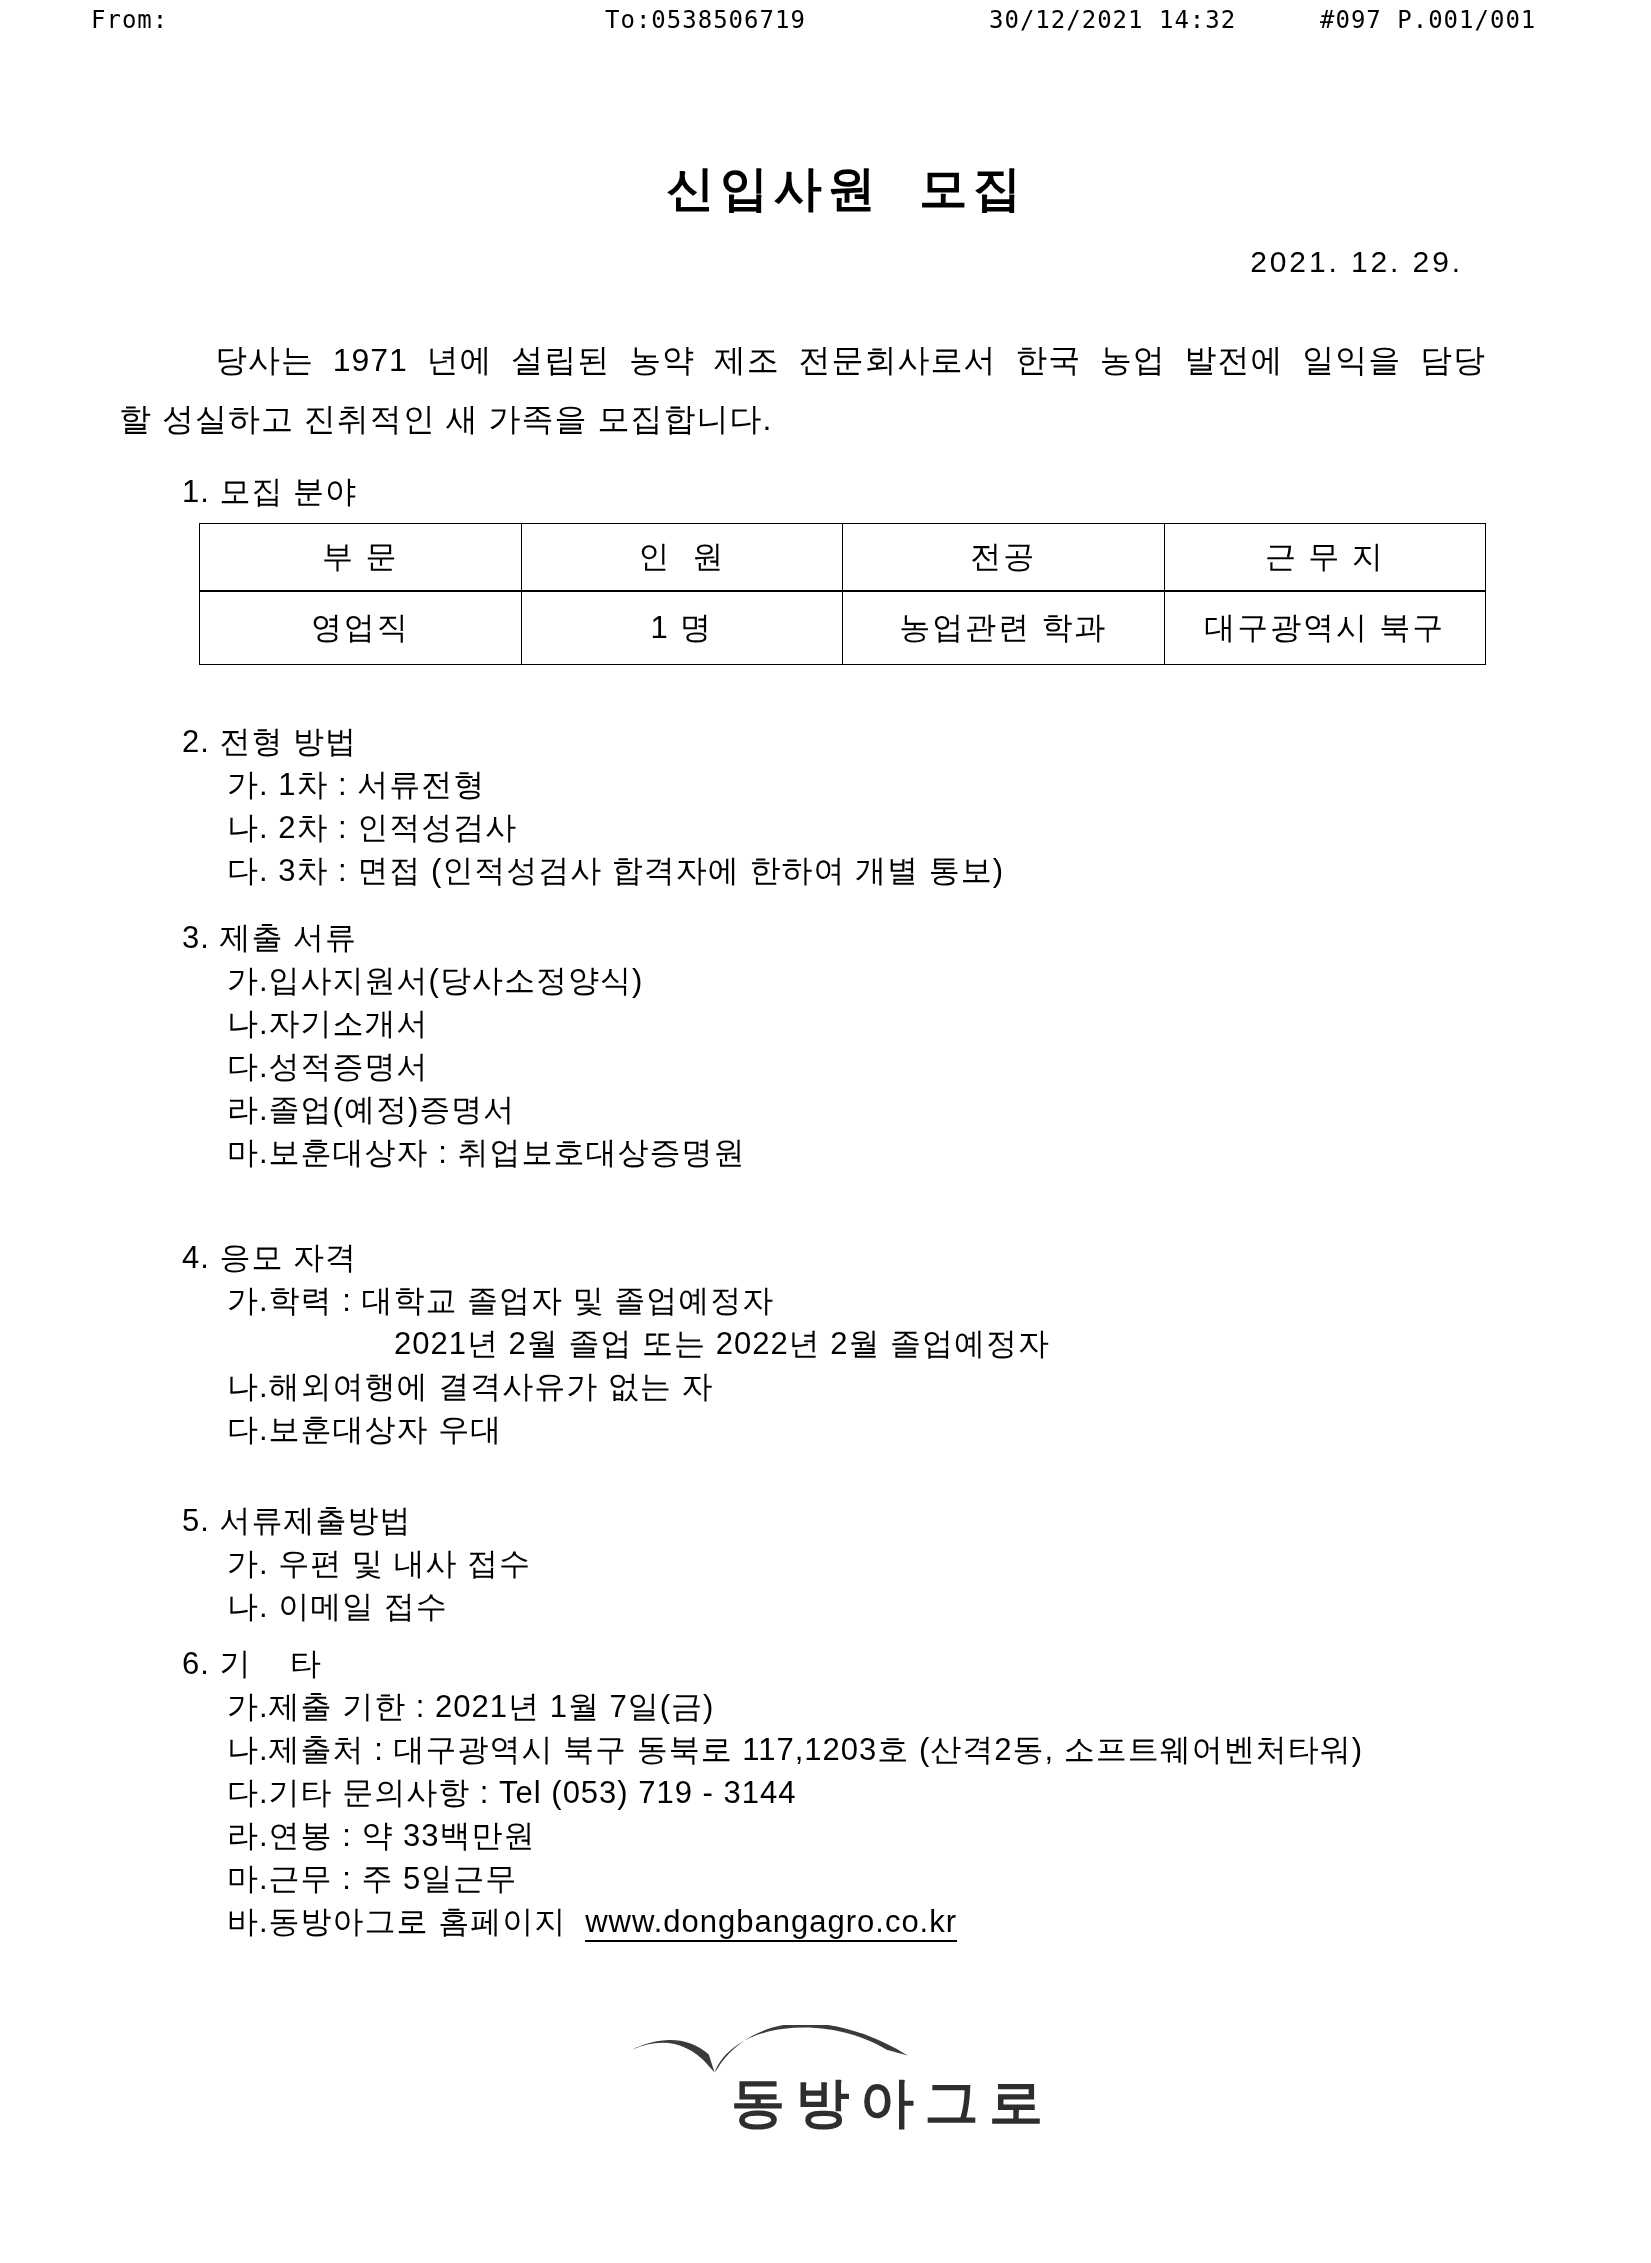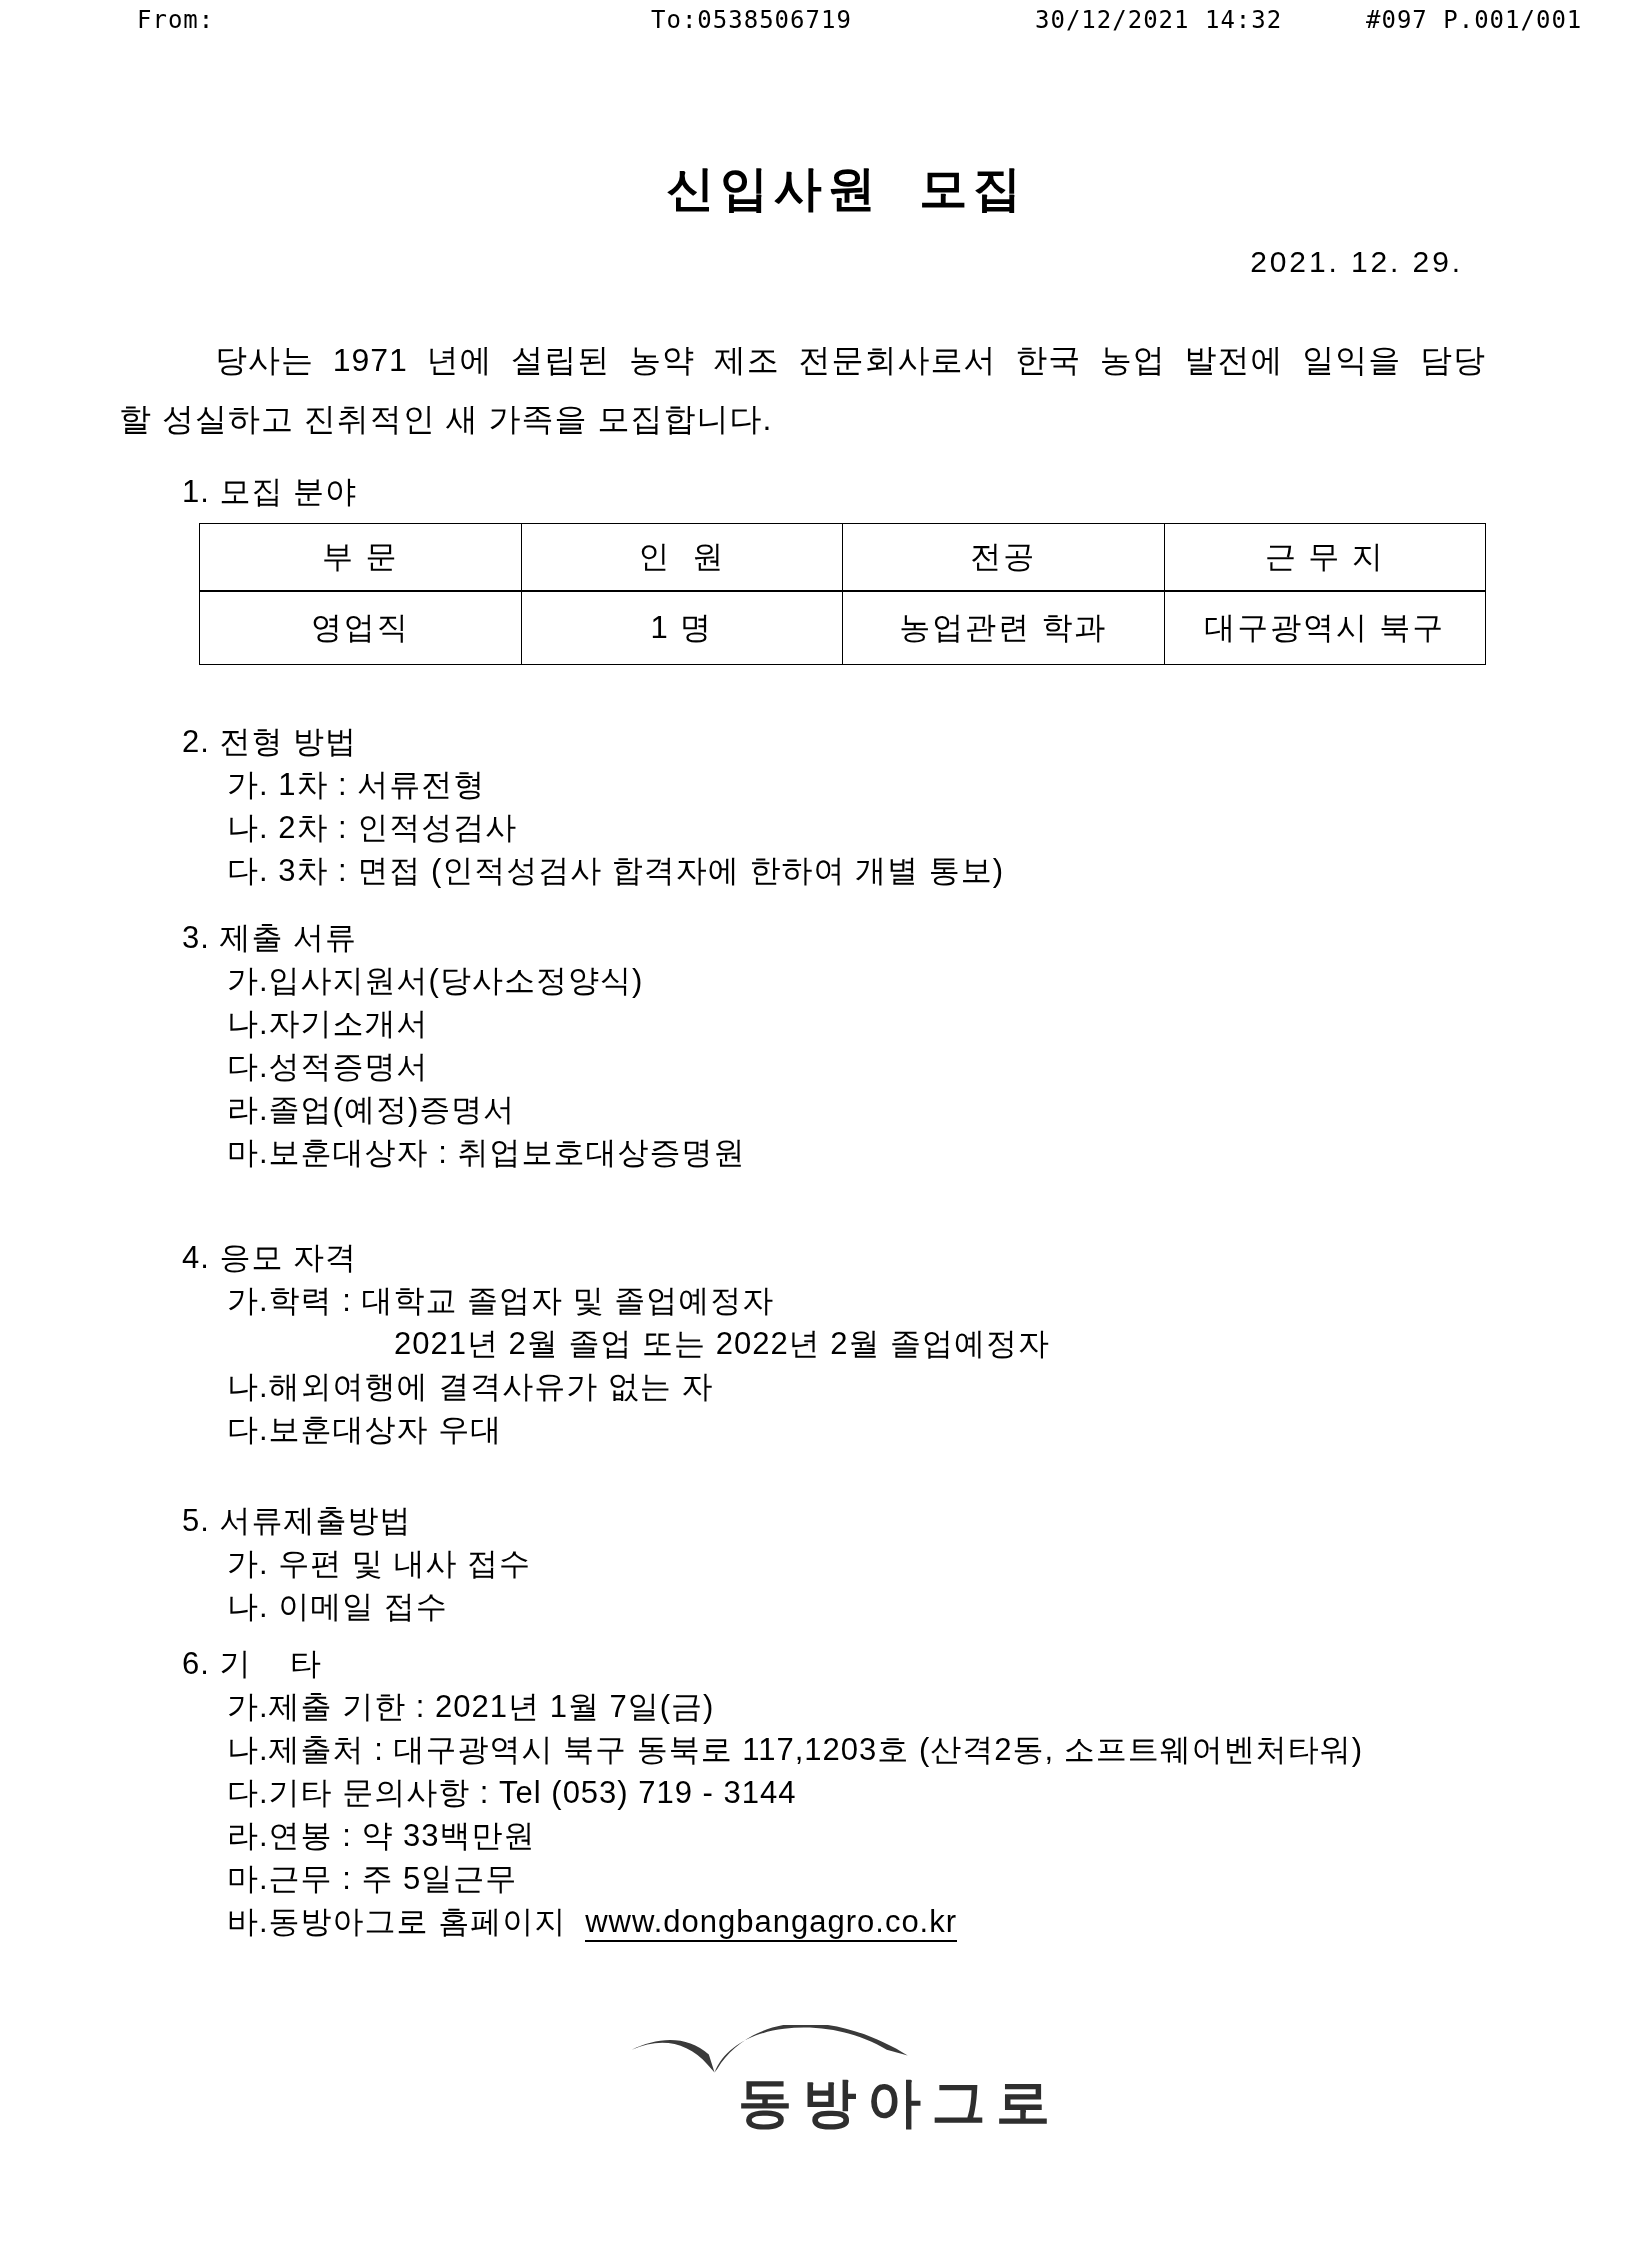--- a/index.html
+++ b/index.html
@@ -15,21 +15,20 @@
   }
   
   .fax-header {
     position: absolute;
     top: 5.7px; left: 0; right: 0;
     height: 32.5px;
     font-family: "DejaVu Sans Mono", monospace;
     font-size: 24px;
     letter-spacing: 1px;
     white-space: pre;
-    margin-left: 46px;
   }
   .fax-header span { position: absolute; top: 0; }
   .fax-from    { left: 91px;  }
   .fax-to      { left: 605px; }
   .fax-date    { left: 989px; }
   .fax-counter { left: 1320px; }
   
   .doc-title {
     position: absolute;
     top: 157px; left: 0; right: 0;
@@ -100,21 +99,21 @@
   .sec1-heading { margin-bottom: 0px; }
   
   .logo {
     position: absolute;
     left: 631px; top: 2025px;
     width: 459px; height: 115px;
   }
   .logo svg { position: absolute; left: 0; top: 0; }
   .logo-text {
     position: absolute;
-    left: 107px; top: 42px;
+    left: 100px; top: 42px;
     font-size: 54px;
     font-weight: bold;
     letter-spacing: 10.5px;
     color: #2e2e2e;
     white-space: pre;
   }
 </style>
 </head>
 <body>
 

